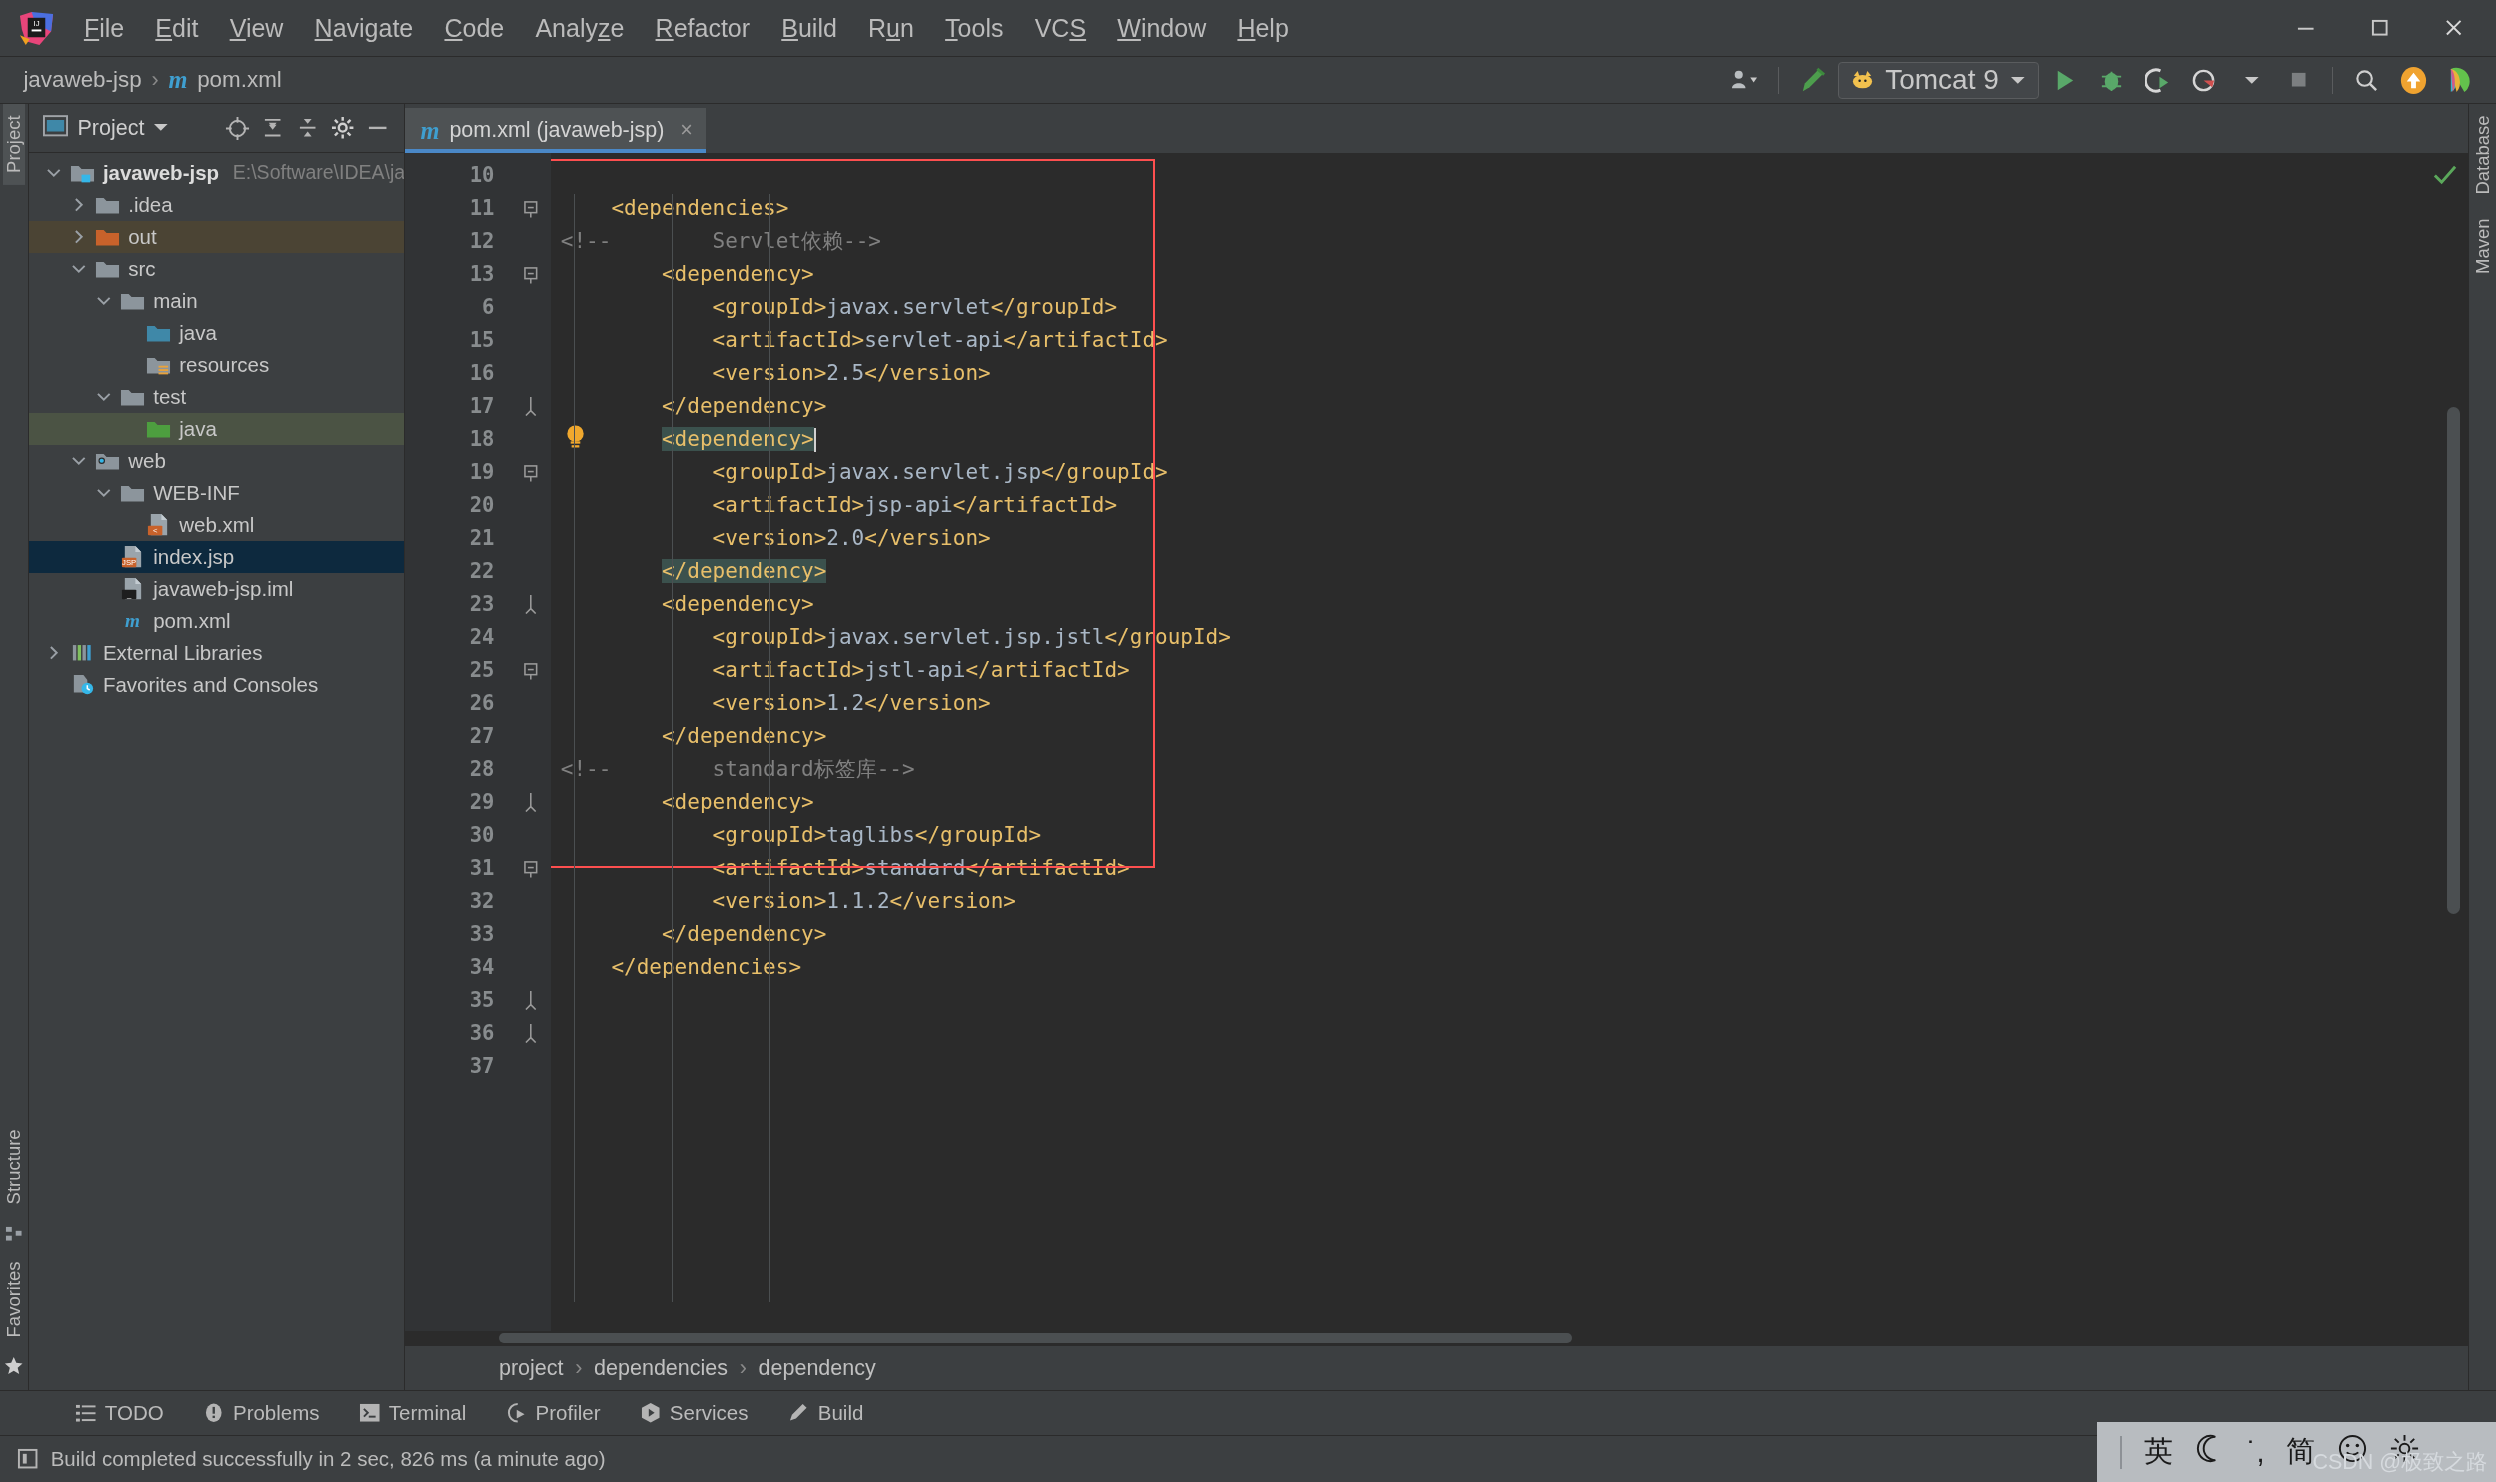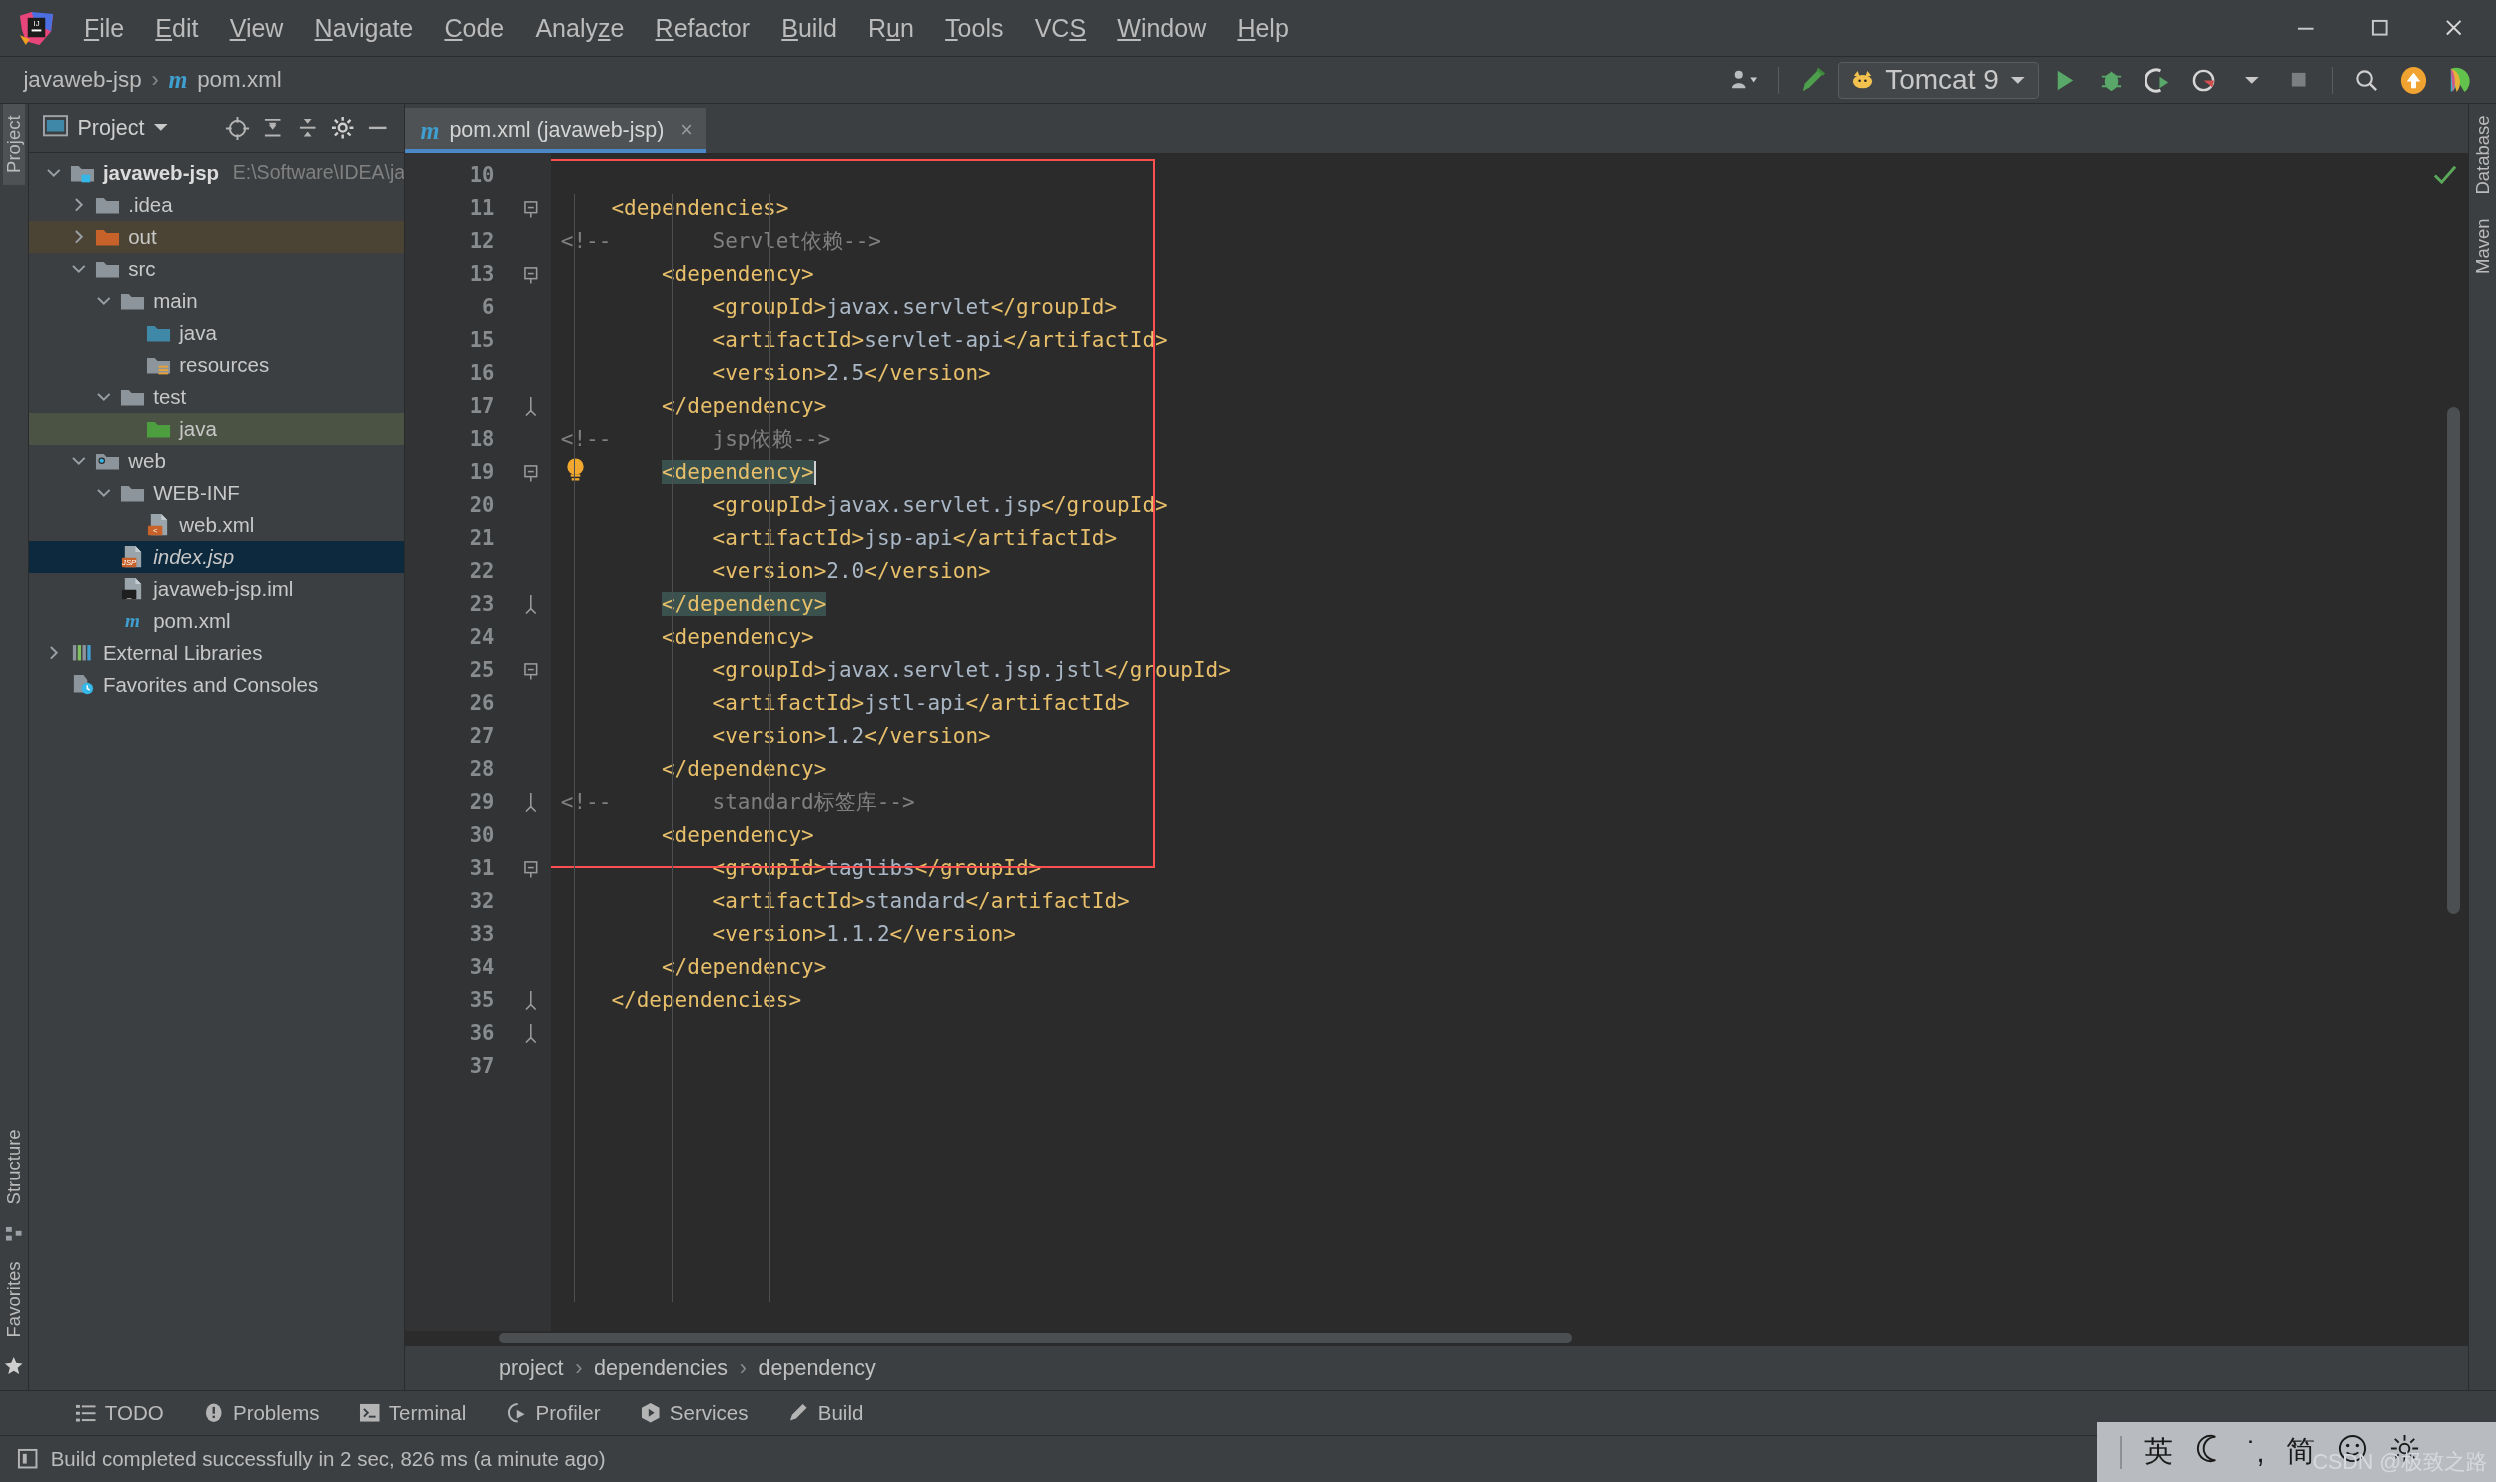--- a/index.html
+++ b/index.html
@@ -68,21 +68,21 @@
   
   .project-panel { width: 376px; background: #3c3f41; display: flex; flex-direction: column; border-right: 1px solid #2b2b2b; }
   .pp-head { height: 49px; display: flex; align-items: center; padding: 0 9.8px 0 13.7px; border-bottom: 1px solid #2b2b2b; }
   .pp-title { color: #cfcfcf; font-size: 21.5px; margin-left: 9.8px; }
   .pp-head-icons { margin-left: auto; display: flex; align-items: center; gap: 2px; }
   .pp-ic { width: 33px; height: 33px; display: flex; align-items: center; justify-content: center; color: #b4b4b4; }
   .tree { flex: 1; overflow: hidden; padding-top: 3.9px; font-size: 20.5px; }
   .trow { height: 32px; display: flex; align-items: center; white-space: nowrap; color: #c8c8c8; }
   .trow.sel-out { background: #4b4434; }
   .trow.sel-green { background: #4b5344; }
-  .trow.sel-blue { background: #0d293e; font-style: italic; }
+  .trow.sel-blue { background: #0d293e; }
   .arrow { width: 21.5px; height: 21.5px; display:flex; align-items:center; justify-content:center; color:#9aa0a6; flex:none; }
   .tlabel { margin-left: 7.8px; }
   .tlabel.bold { font-weight: bold; color: #dcdcdc; }
   .tpath { color: #808080; margin-left: 13.7px; font-size: 19.5px; }
 
   
   .editor-area { flex: 1; display: flex; flex-direction: column; min-width: 0; background: #2b2b2b; }
   .tabs-row { height: 49px; background: #3c3f41; display: flex; align-items: flex-end; }
   .etab {
     display: flex; align-items: center; gap: 9.8px; height: 45px; padding: 0 13.7px 0 15.6px;
@@ -694,21 +694,20 @@
         <div class="code-wrap" id="codewrap">
           <div class="redbox" style="left: -59px; top: 5.9px; width: 663px; height: 709px;"></div>
         <div class="cline"></div>
             <div class="cline"><span class="txt">    </span><span class="tag">&lt;dependencies&gt;</span></div>
             <div class="cline"><span class="cmt">&lt;!--        Servlet依赖--&gt;</span></div>
             <div class="cline"><span class="txt">        </span><span class="tag">&lt;dependency&gt;</span></div>
             <div class="cline"><span class="txt">            </span><span class="tag">&lt;groupId&gt;</span><span class="txt">javax.servlet</span><span class="tag">&lt;/groupId&gt;</span></div>
             <div class="cline"><span class="txt">            </span><span class="tag">&lt;artifactId&gt;</span><span class="txt">servlet-api</span><span class="tag">&lt;/artifactId&gt;</span></div>
             <div class="cline"><span class="txt">            </span><span class="tag">&lt;version&gt;</span><span class="txt">2.5</span><span class="tag">&lt;/version&gt;</span></div>
             <div class="cline"><span class="txt">        </span><span class="tag">&lt;/dependency&gt;</span></div>
-            <div class="cline"><span class="cmt">&lt;!--        jsp依赖--&gt;</span></div>
             <div class="cline" style="position: relative;"><span style="position:absolute;left:11.7px;"><svg width="25" height="29" viewBox="0 0 26 30">
                   <circle cx="13" cy="11" r="8.5" fill="#f0a82e"></circle>
                   <rect x="8" y="19" width="10" height="2.4" fill="#f0a82e"></rect>
                   <rect x="9" y="23" width="8" height="2.4" fill="#f0a82e"></rect>
                 </svg></span><span class="txt">        </span><span class="tag hl-brace">&lt;dependency&gt;</span><span style="display:inline-block;width:2px;height:23.4px;background:#d0d0d0;vertical-align:middle;"></span></div>
             <div class="cline"><span class="txt">            </span><span class="tag">&lt;groupId&gt;</span><span class="txt">javax.servlet.jsp</span><span class="tag">&lt;/groupId&gt;</span></div>
             <div class="cline"><span class="txt">            </span><span class="tag">&lt;artifactId&gt;</span><span class="txt">jsp-api</span><span class="tag">&lt;/artifactId&gt;</span></div>
             <div class="cline"><span class="txt">            </span><span class="tag">&lt;version&gt;</span><span class="txt">2.0</span><span class="tag">&lt;/version&gt;</span></div>
             <div class="cline"><span class="txt">        </span><span class="tag hl-brace">&lt;/dependency&gt;</span></div>
             <div class="cline"><span class="txt">        </span><span class="tag">&lt;dependency&gt;</span></div>

